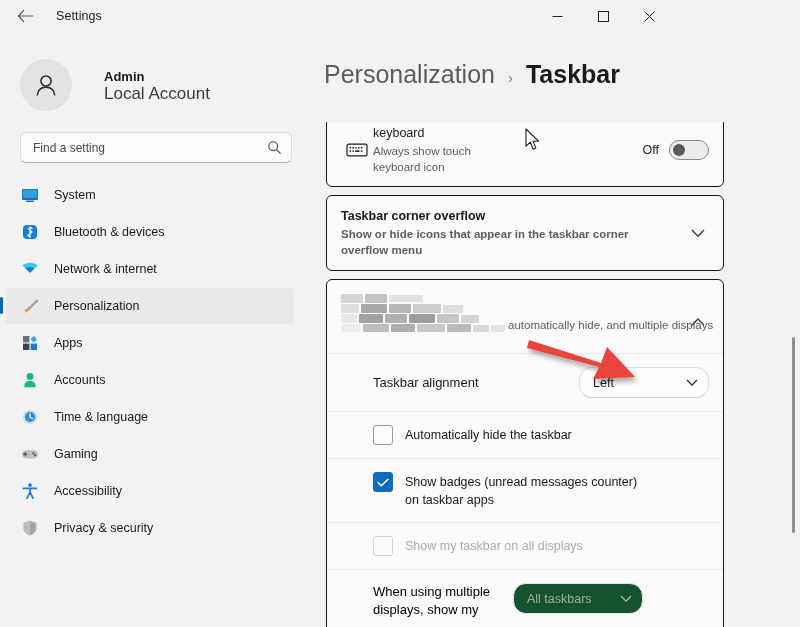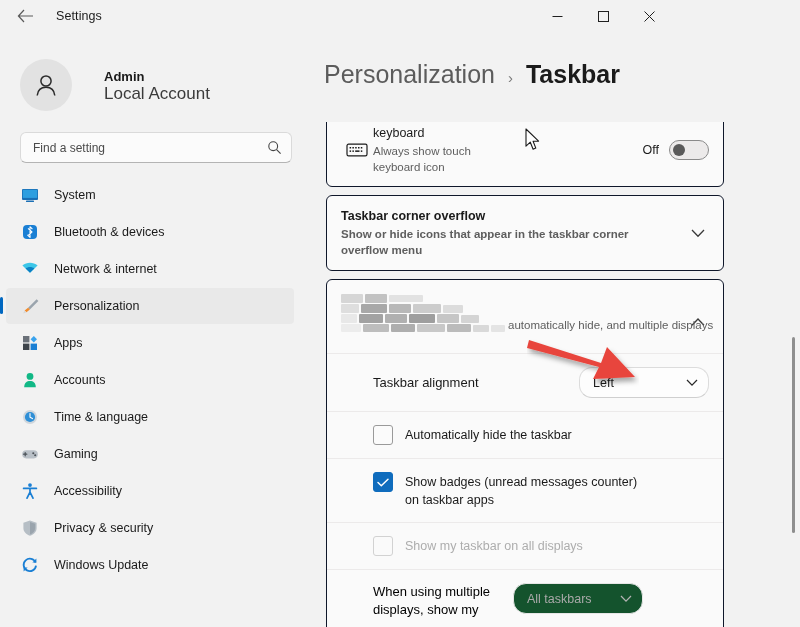--- a/index.html
+++ b/index.html
@@ -313,30 +313,20 @@
       <div class="navitem">
         <span class="nav-ico">
           <svg width="18" height="18" viewBox="0 0 18 18">
               <path d="M9 1.4 L15.6 3.8 V9 C15.6 12.8 12.8 15.6 9 16.8 C5.2 15.6 2.4 12.8 2.4 9 V3.8 Z" fill="#b6bec5"></path>
               <path d="M9 2.9 L14.2 4.8 V9 C14.2 12.1 11.9 14.4 9 15.4 Z" fill="#9aa4ad"></path>
             </svg>
         </span>
         <span class="nav-label">Privacy &amp; security</span>
       </div>
 
-      <div class="navitem">
-        <span class="nav-ico">
-          <svg width="18" height="18" viewBox="0 0 18 18">
-              <path d="M14.6 6.6 A6.2 6.2 0 1 0 15 9.6" fill="none" stroke="#1a7fd4" stroke-width="1.8"></path>
-              <path d="M11.4 6.4 H15.4 V2.6 Z" fill="#1a7fd4"></path>
-              <path d="M6.6 11.6 H2.6 V15.4 Z" fill="#1a7fd4"></path>
-            </svg>
-        </span>
-        <span class="nav-label">Windows Update</span>
-      </div>
 
     </div>
   </div>
 
   <div class="main">
 
     <div class="breadcrumb">
       <span class="bc-parent">Personalization</span>
       <span class="bc-sep">›</span>
       <span class="bc-current">Taskbar</span>

